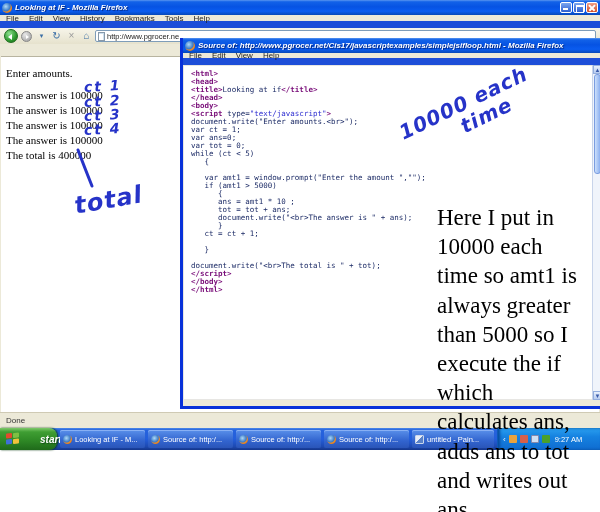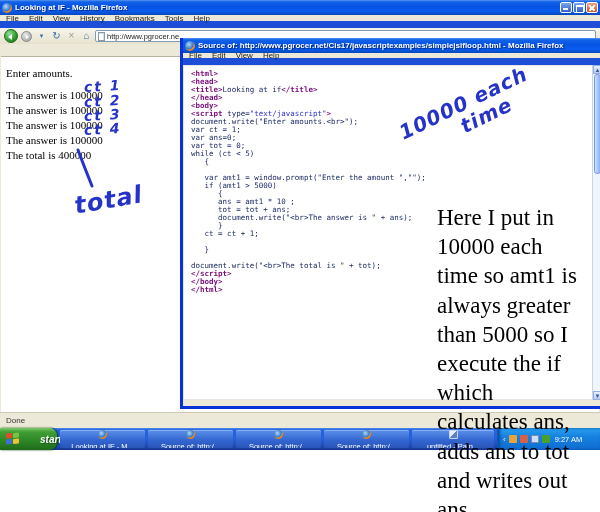--- a/index.html
+++ b/index.html
@@ -3,21 +3,21 @@
 <meta charset="utf-8">
 <style>
   * { margin:0; padding:0; box-sizing:border-box; }
   html,body { width:600px; height:512px; overflow:hidden; background:#fff;
               font-family:"Liberation Sans", sans-serif; }
 
   
   .win { position:absolute; background:#ece9d8; }
   .titlebar { position:absolute; left:0; right:0; top:0; height:15px;
     background:linear-gradient(180deg,#5a96f0 0%,#1262e8 12%,#0653e3 45%,#0a5cf0 75%,#0648b8 100%);
-    display:flex; align-items:center; padding:0 2px; overflow:hidden; }
+    display:flex; align-items:center; padding:0 2px; overflow:hidden;font-style:italic; }
   .tb-title { color:#fff; font-weight:bold; font-size:8px; margin-left:3px;
     white-space:nowrap; overflow:hidden; text-overflow:ellipsis; flex:1;
     text-shadow:1px 1px 1px #00227a; }
   .ff-icon { width:10px; height:10px; border-radius:50%; flex:0 0 auto;
     background:radial-gradient(circle at 38% 35%, #aed8f8 0%, #3a7bc8 48%, #ef8d24 62%, #c2540a 100%); }
   .tb-btns { display:flex; gap:1px; flex:0 0 auto; }
   .tb-btn { width:12px; height:11px; border:1px solid #fff; border-radius:2px; position:relative;
     background:linear-gradient(180deg,#7ba6f0,#2d5fd0); }
   .tb-btn.close { background:linear-gradient(180deg,#f0a088,#d24a21); }
   .tb-btn.min::after { content:""; position:absolute; left:2px; bottom:2px; width:5px; height:2px; background:#fff; }
@@ -98,21 +98,21 @@
   #start-btn span.lbl { color:#fff; font-weight:bold; font-style:italic; font-size:10px;
     text-shadow:1px 1px 1px #14501a; }
   .flag { width:13px; height:12px; display:grid; grid-template-columns:6px 6px;
     grid-template-rows:5px 5px; gap:1px; transform:skewY(-4deg); }
   .flag i { border-radius:1px; }
   .flag i:nth-child(1){background:#e24a2e;} .flag i:nth-child(2){background:#7ec043;}
   .flag i:nth-child(3){background:#3f6fd8;} .flag i:nth-child(4){background:#f0c23c;}
   .task-btn { position:absolute; top:2px; height:18px; width:85px; border-radius:2px;
     background:linear-gradient(180deg,#5a90ea,#3264cf 60%,#2a55b8); box-shadow:inset 0 1px 0 #88b0f4;
     display:flex; align-items:center; gap:3px; padding:0 3px; color:#fff; font-size:7.5px;
-    white-space:nowrap; overflow:hidden;flex-direction:column; }
+    white-space:nowrap; overflow:hidden; }
   .task-btn .ff-icon { width:9px; height:9px; }
   .app-icon { width:9px; height:9px; flex:0 0 auto; border-radius:1px;
     background:linear-gradient(135deg,#e8eef8 0 45%,#5a82c8 45% 100%); border:1px solid #caD6ea; }
   #tray { position:absolute; right:0; top:0; width:103px; height:22px;
     background:linear-gradient(180deg,#2aa0f0 0%,#1581e0 40%,#0f6cd0 100%);
     border-left:1px solid #0c5ab8; box-shadow:inset 2px 0 3px #0a4a9a;
     display:flex; align-items:center; gap:3px; padding:0 5px; }
   #tray .chev { color:#e8f4ff; font-size:8px; }
   .tray-ico { width:8px; height:8px; border-radius:1px; }
   #tray .clock { color:#fff; font-size:7.5px; margin-left:2px; }

